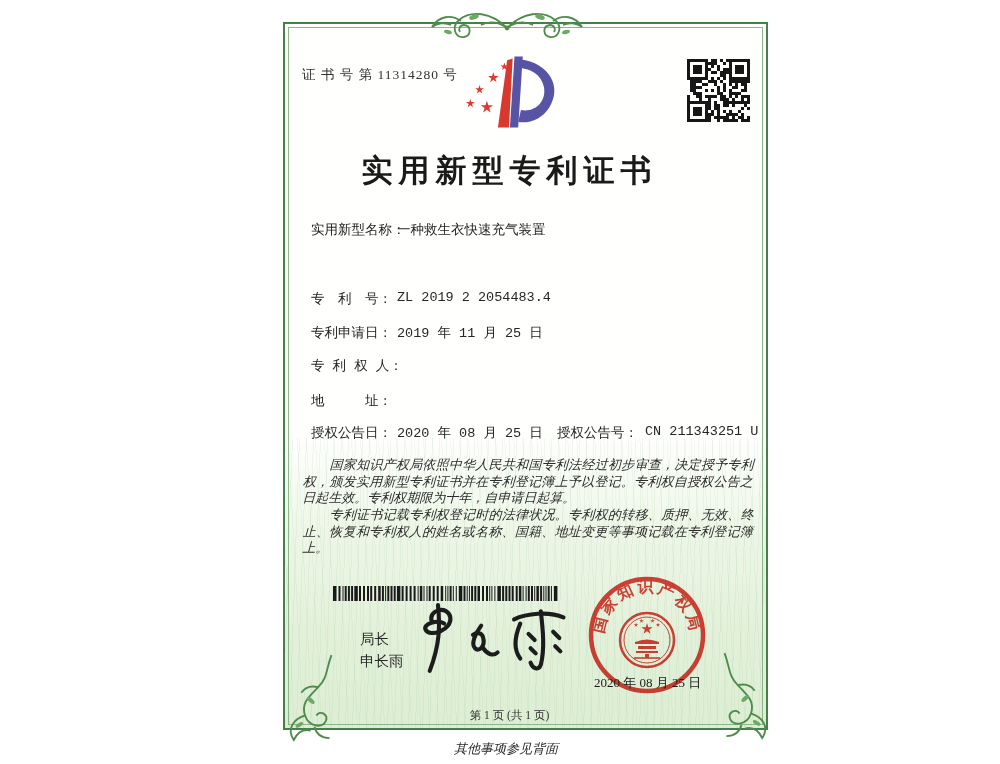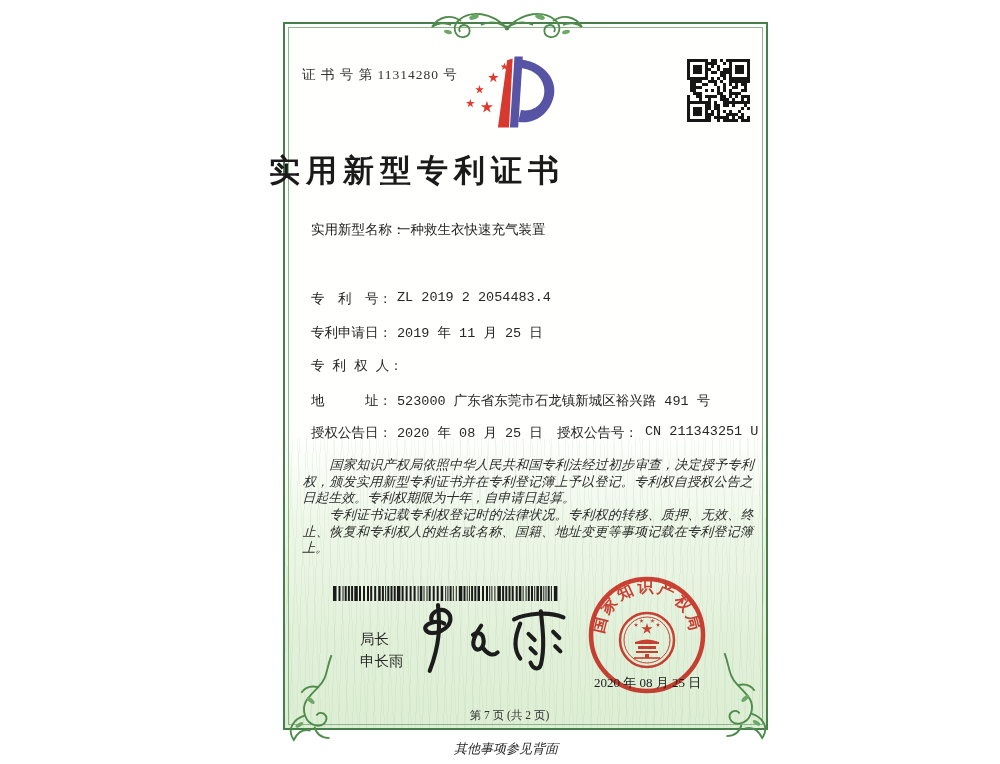--- a/index.html
+++ b/index.html
@@ -21,21 +21,21 @@
     background:
       repeating-linear-gradient(92deg, rgba(120,180,120,0.10) 0 1px, rgba(0,0,0,0) 1px 7px),
       repeating-linear-gradient(87deg, rgba(120,180,120,0.08) 0 1px, rgba(0,0,0,0) 1px 9px),
       linear-gradient(to bottom, rgba(227,241,218,0) 0%, rgba(224,240,214,0.55) 30%, #e2f0d9 70%, #ddeed4 100%);
   }
   .abs{position:absolute;z-index:3;}
   .cert-no{left:17px;top:42px;font-size:13.5px;letter-spacing:1px;color:#333;white-space:pre;text-align:center;}
   .logo{left:172px;top:28px;width:115px;height:92px;}
   .qr{left:402px;top:35px;width:63px;height:63px;}
   .title{
-    left:0;top:126px;width:100%;transform:translateX(-16px);
+    left:0;top:126px;width:100%;text-align:center;transform:translateX(-16px);
     font-size:31px;font-weight:bold;letter-spacing:6px;color:#1a1a1a;white-space:pre;
   }
   .row{left:0;top:0;width:100%;height:18px;font-size:13.5px;color:#262626;font-family:Liberation Mono, monospace;}
   .row .lbl{position:absolute;left:26px;white-space:pre;letter-spacing:0px;}
   .row .val{position:absolute;left:112px;white-space:pre;}
   .row .lbl2{position:absolute;left:272px;white-space:pre;}
   .row .val2{position:absolute;left:360px;white-space:pre;}
   .bodytext{
     left:18px;top:433px;width:450px;font-size:13px;line-height:16.5px;
     color:#2b2b2b;text-align:justify;font-style:italic;
@@ -383,21 +383,20 @@
   </div>
   <div class="abs row" style="top:300px">
     <span class="lbl">专利申请日：</span>
     <span class="val">2019 年 11 月 25 日</span>
   </div>
   <div class="abs row" style="top:333px">
     <span class="lbl">专 利 权 人：</span>
   </div>
   <div class="abs row" style="top:368px">
     <span class="lbl">地　　　址：</span>
-    <span class="val">523000 广东省东莞市石龙镇新城区裕兴路 491 号</span>
   </div>
   <div class="abs row" style="top:400px">
     <span class="lbl">授权公告日：</span>
     <span class="val">2020 年 08 月 25 日</span>
     <span class="lbl2">授权公告号：</span>
     <span class="val2">CN 211343251 U</span>
   </div>
 
   <div class="abs bodytext">
     <p>国家知识产权局依照中华人民共和国专利法经过初步审查，决定授予专利权，颁发实用新型专利证书并在专利登记簿上予以登记。专利权自授权公告之日起生效。专利权期限为十年，自申请日起算。</p>
@@ -508,16 +507,16 @@
       <use href="#star" transform="translate(11,-15) scale(2.3)" stroke="none"></use>
       <path d="M-12,2 Q0,-3 12,2 l0,2 l-24,0 z" stroke="none"></path>
       <rect x="-9" y="6" width="18" height="3" stroke="none"></rect>
       <rect x="-11" y="11" width="22" height="2" stroke="none"></rect>
       <rect x="-2" y="14" width="4" height="4" stroke="none"></rect>
       <path d="M-13,18 h26" stroke-width="1.6" fill="none"></path>
     </g>
   </svg>
   <div class="abs seal-date">2020 年 08 月 25 日</div>
 
-  <div class="abs footer">第 7 页 (共 2 页)</div>
+  <div class="abs footer">第 1 页 (共 1 页)</div>
 </div>
 
 <div class="back-note">其他事项参见背面</div>
 
 </body></html>

